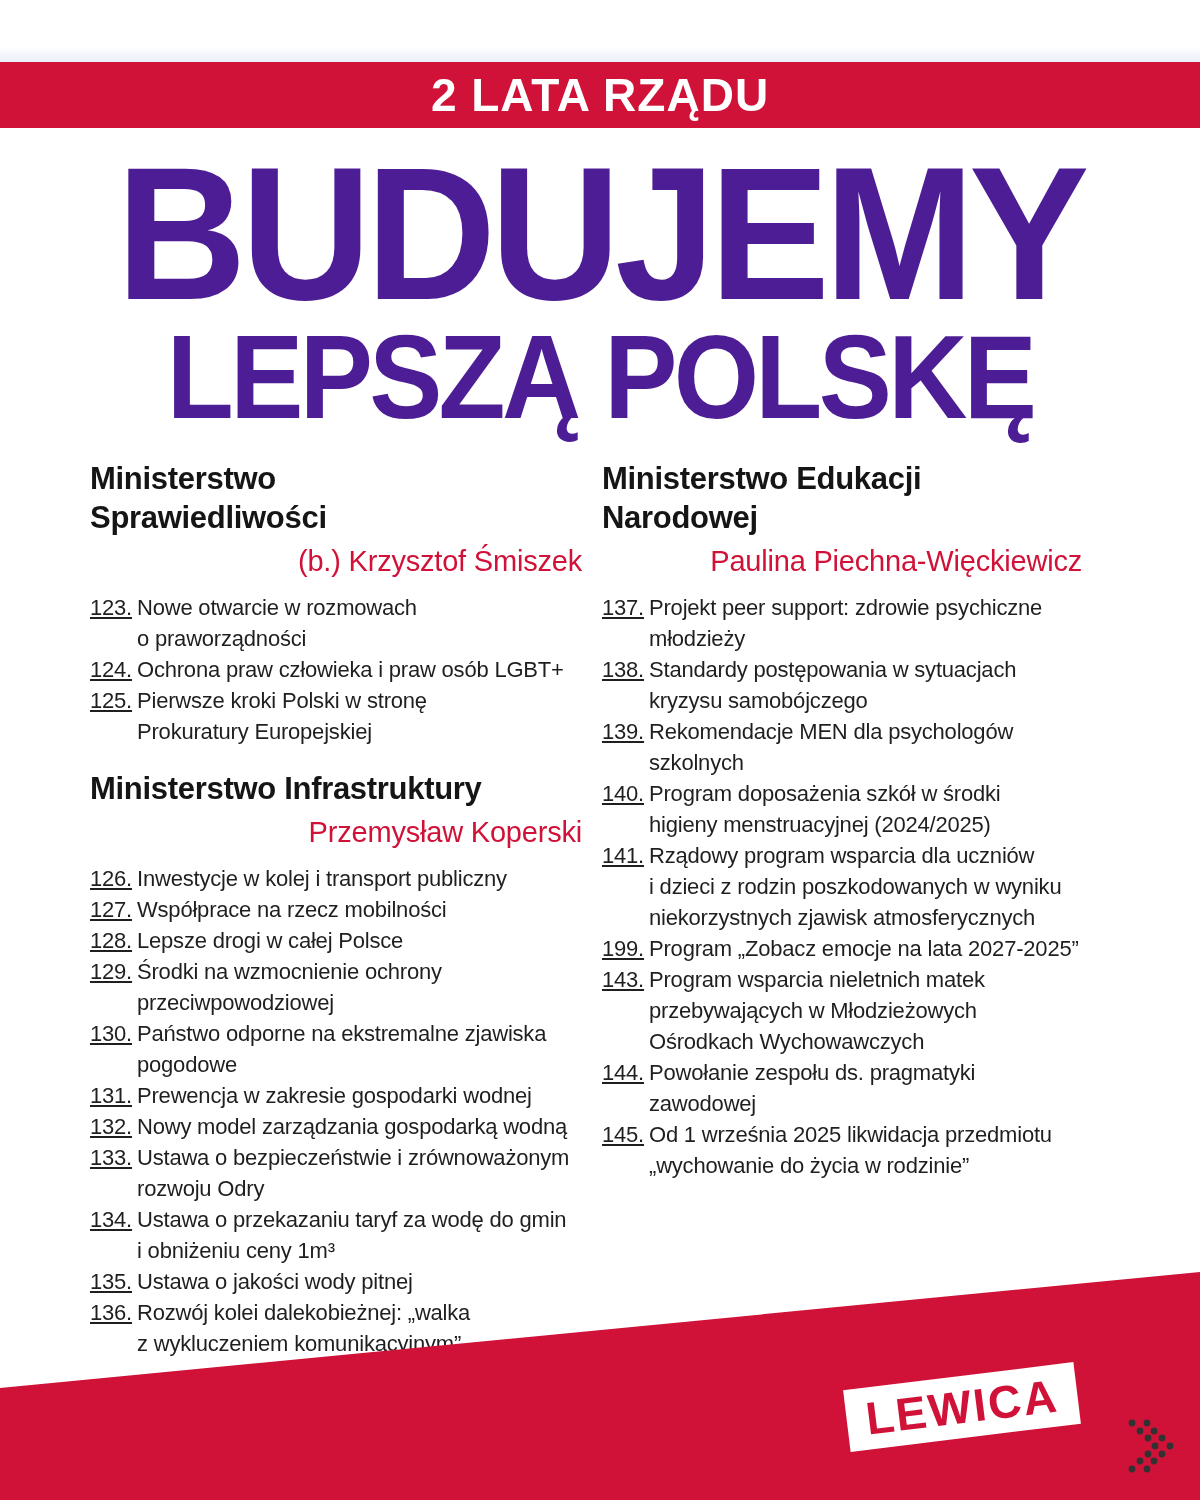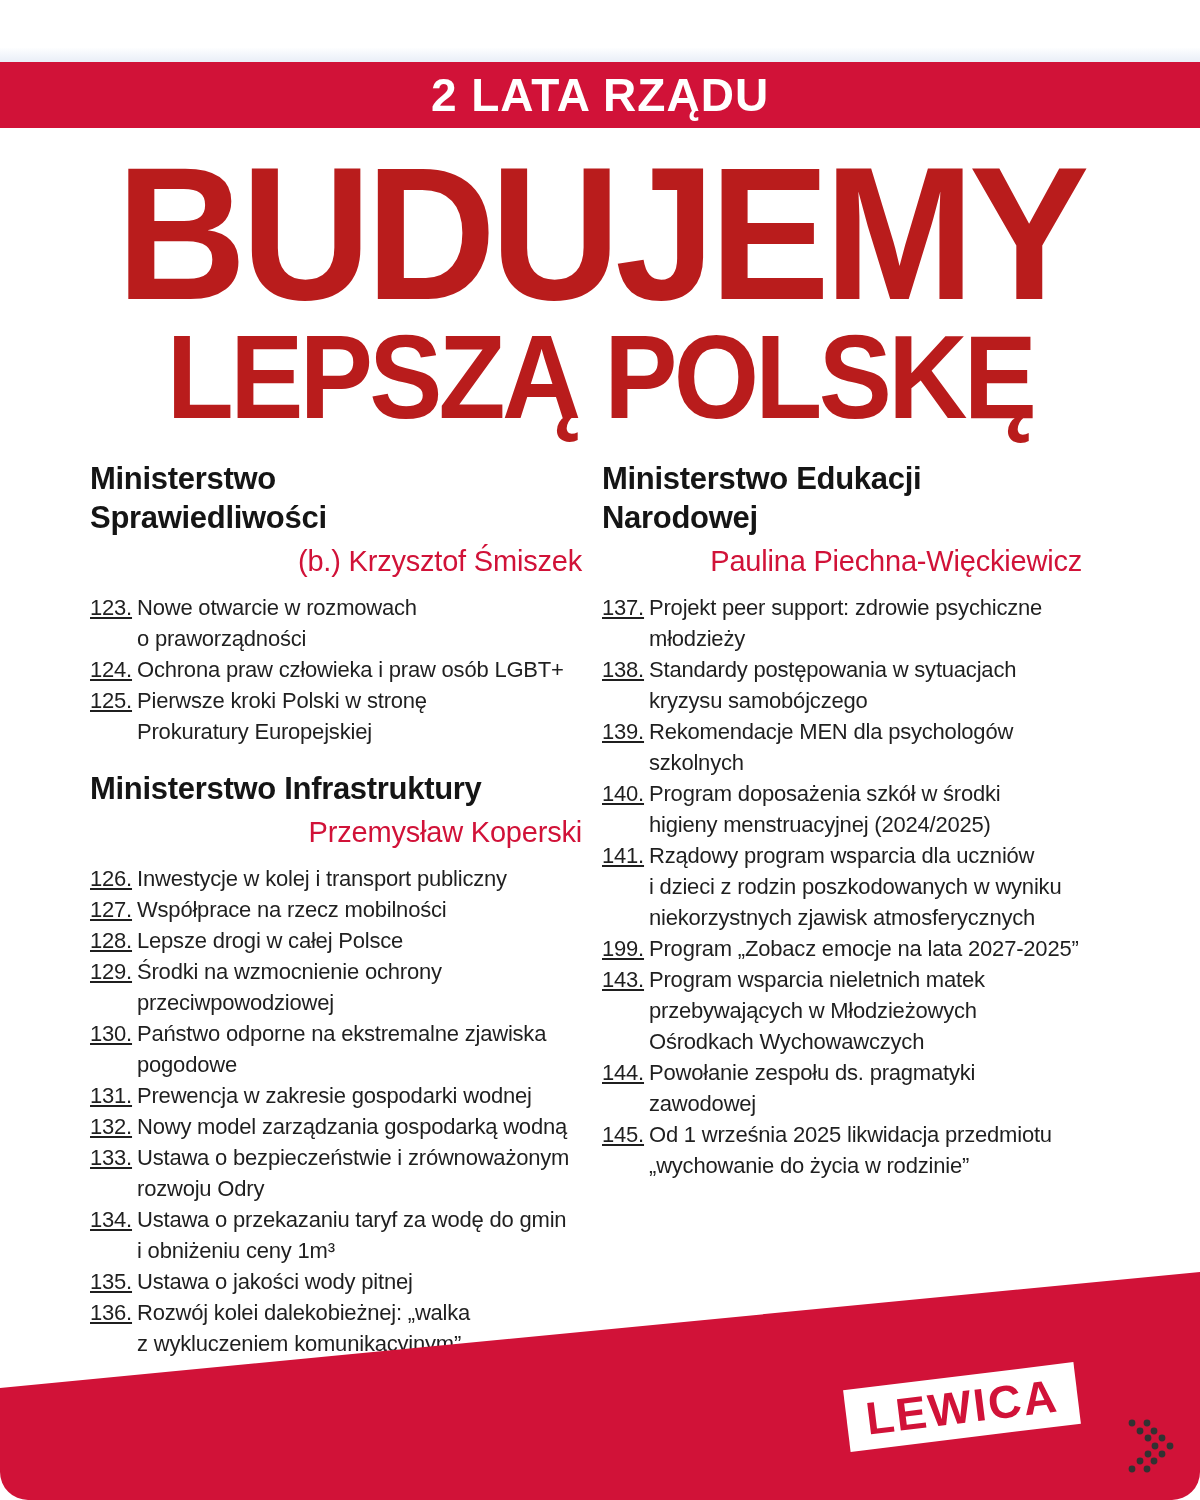--- a/index.html
+++ b/index.html
@@ -1,24 +1,24 @@
 <!DOCTYPE html>
 <html lang="pl"><head>
 <meta charset="utf-8">
 <style>
   html,body{margin:0;padding:0;background:#ffffff;}
   .poster{
     position:relative;width:1200px;height:1500px;overflow:hidden;
-    background:#ffffff;font-family:"Liberation Sans",sans-serif;border-radius:28px;
+    background:#ffffff;font-family:"Liberation Sans",sans-serif;
   }
   .spacer-top{height:48px;}
   .top-strip{height:14px;background:linear-gradient(180deg,#fdfeff,#e9eef7);}
   .banner{height:66px;background:#d11238;display:flex;align-items:center;justify-content:center;}
   .banner-label{color:#ffffff;font-weight:bold;font-size:46px;letter-spacing:1px;}
-  .title-block{text-align:center;color:#b91c1c;}
+  .title-block{text-align:center;color:#4c1d95;}
   .title-line1{font-size:190px;font-weight:bold;letter-spacing:-6px;line-height:0.88;margin-top:22px;transform:scaleX(0.95);}
   .title-line2{font-size:118px;font-weight:bold;letter-spacing:-4px;line-height:0.95;margin-top:4px;transform:scaleX(0.93);}
   .content{display:flex;gap:20px;padding:26px 0 0 90px;align-items:flex-start;}
   .col{width:492px;}
   .col.right{width:480px;}
   .section{margin-bottom:22px;}
   .ministry{margin:0 0 8px;font-size:31px;line-height:39px;color:#151515;letter-spacing:-0.3px;font-weight:bold;white-space:nowrap;}
   .minister{margin:0 0 14px;font-size:29px;color:#d11238;font-weight:normal;letter-spacing:-0.2px;text-align:right;}
   .item{position:relative;padding-left:47px;font-size:22px;line-height:31px;color:#1f1f1f;letter-spacing:-0.2px;}
   .item .num{position:absolute;left:0;top:0;text-decoration:underline;}

